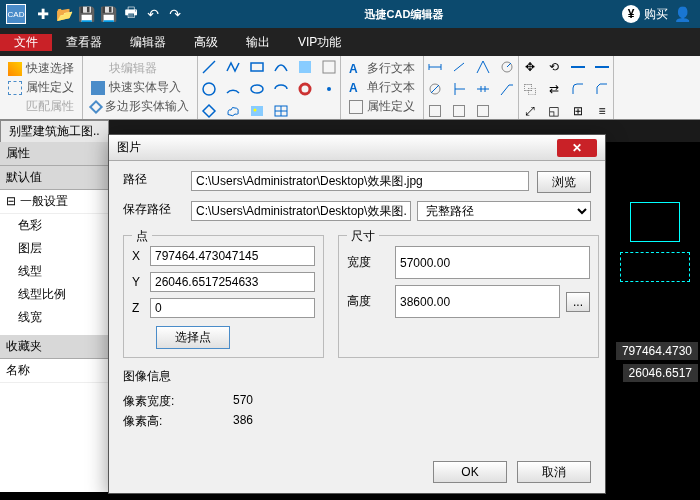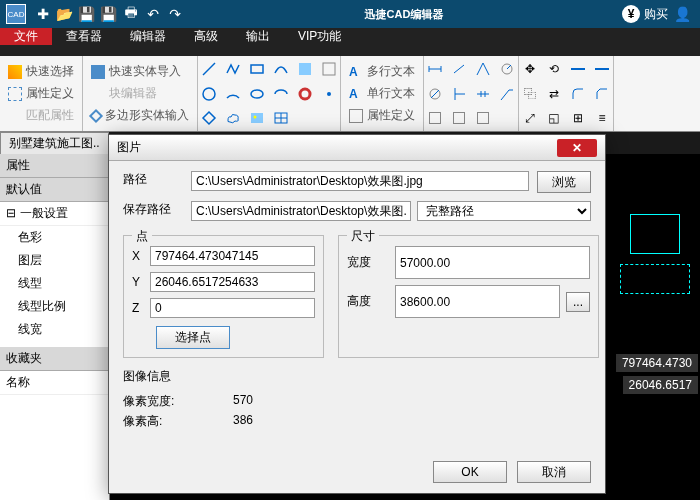--- a/index.html
+++ b/index.html
@@ -4,24 +4,24 @@
 <style>
 *{margin:0;padding:0;box-sizing:border-box;font-family:"Microsoft YaHei",Arial,sans-serif;font-size:12px}
 body{background:#000;width:700px;height:500px;overflow:hidden;position:relative}
 .titlebar{height:28px;background:#0c4a6e;display:flex;align-items:center;padding:0 6px;color:#fff}
 .titlebar .logo{width:20px;height:20px;background:#4a8cc9;border:1px solid #fff;display:flex;align-items:center;justify-content:center;font-size:8px;margin-right:6px;color:#fff}
 .titlebar .tb-icon{width:22px;height:22px;display:flex;align-items:center;justify-content:center;color:#fff;cursor:pointer;font-size:14px}
 .titlebar .spacer{flex:1}
 .titlebar .app-title{color:#fff;font-size:11px;font-weight:bold}
 .titlebar .right-items{display:flex;align-items:center;gap:4px}
 .titlebar .currency{width:18px;height:18px;border-radius:50%;background:#fff;color:#000;display:flex;align-items:center;justify-content:center;font-weight:bold}
-.menubar{height:28px;background:#222;display:flex;align-items:flex-start}
+.menubar{height:28px;background:#222;display:flex;align-items:center}
 .menubar .tab{padding:0 14px;display:flex;align-items:center;color:#fff;cursor:pointer}
 .menubar .tab.active{background:#c92127}
-.ribbon{height:76px;background:#f5f5f5;border-bottom:1px solid #888;display:flex;overflow:hidden}
+.ribbon{height:64px;background:#f5f5f5;border-bottom:1px solid #888;display:flex;overflow:hidden}
 .ribbon-group{border-right:1px solid #bbb;padding:2px 8px;display:flex;flex-direction:column;justify-content:space-evenly}
 .ribbon-item{display:flex;align-items:center;gap:4px;color:#555;cursor:pointer;white-space:nowrap}
 .ribbon-item.disabled{color:#aaa}
 .ribbon-icon{width:14px;height:14px;display:inline-block}
 .ribbon-icons-grid{display:flex;flex-direction:column;gap:4px;padding:2px}
 .ribbon-icons-row{display:flex;gap:6px}
 .ribbon-small-icon{width:18px;height:18px;cursor:pointer;display:flex;align-items:center;justify-content:center;position:relative}
 .docbar{height:22px;background:#1a1a1a;display:flex;align-items:center}
 .doctab{background:#e8e8e8;padding:2px 8px;border:1px solid #888}
 .main-area{display:flex;height:350px;background:#000}
@@ -101,27 +101,27 @@
     <div class="ribbon-item">
         <span class="ribbon-icon" style="border:1px dashed #4a8cc9"></span>
         <span>属性定义</span>
       </div>
     <div class="ribbon-item disabled">
         <span class="ribbon-icon"></span>
         <span>匹配属性</span>
       </div>
   </div>
   <div class="ribbon-group">
-    <div class="ribbon-item">
-        <span class="ribbon-icon" style="background:#4a8cc9"></span>
-        <span>快速实体导入</span>
-      </div>
     <div class="ribbon-item disabled">
         <span class="ribbon-icon"></span>
         <span>块编辑器</span>
+      </div>
+    <div class="ribbon-item">
+        <span class="ribbon-icon" style="background:#4a8cc9"></span>
+        <span>快速实体导入</span>
       </div>
     <div class="ribbon-item">
         <span class="ribbon-icon" style="border:2px solid #4a8cc9;transform:rotate(45deg);width:10px;height:10px"></span>
         <span>多边形实体输入</span>
       </div>
   </div>
   <div class="ribbon-group ribbon-icons-grid">
     <div class="ribbon-icons-row">
       <div class="ribbon-small-icon">
           <svg width="16" height="16">

